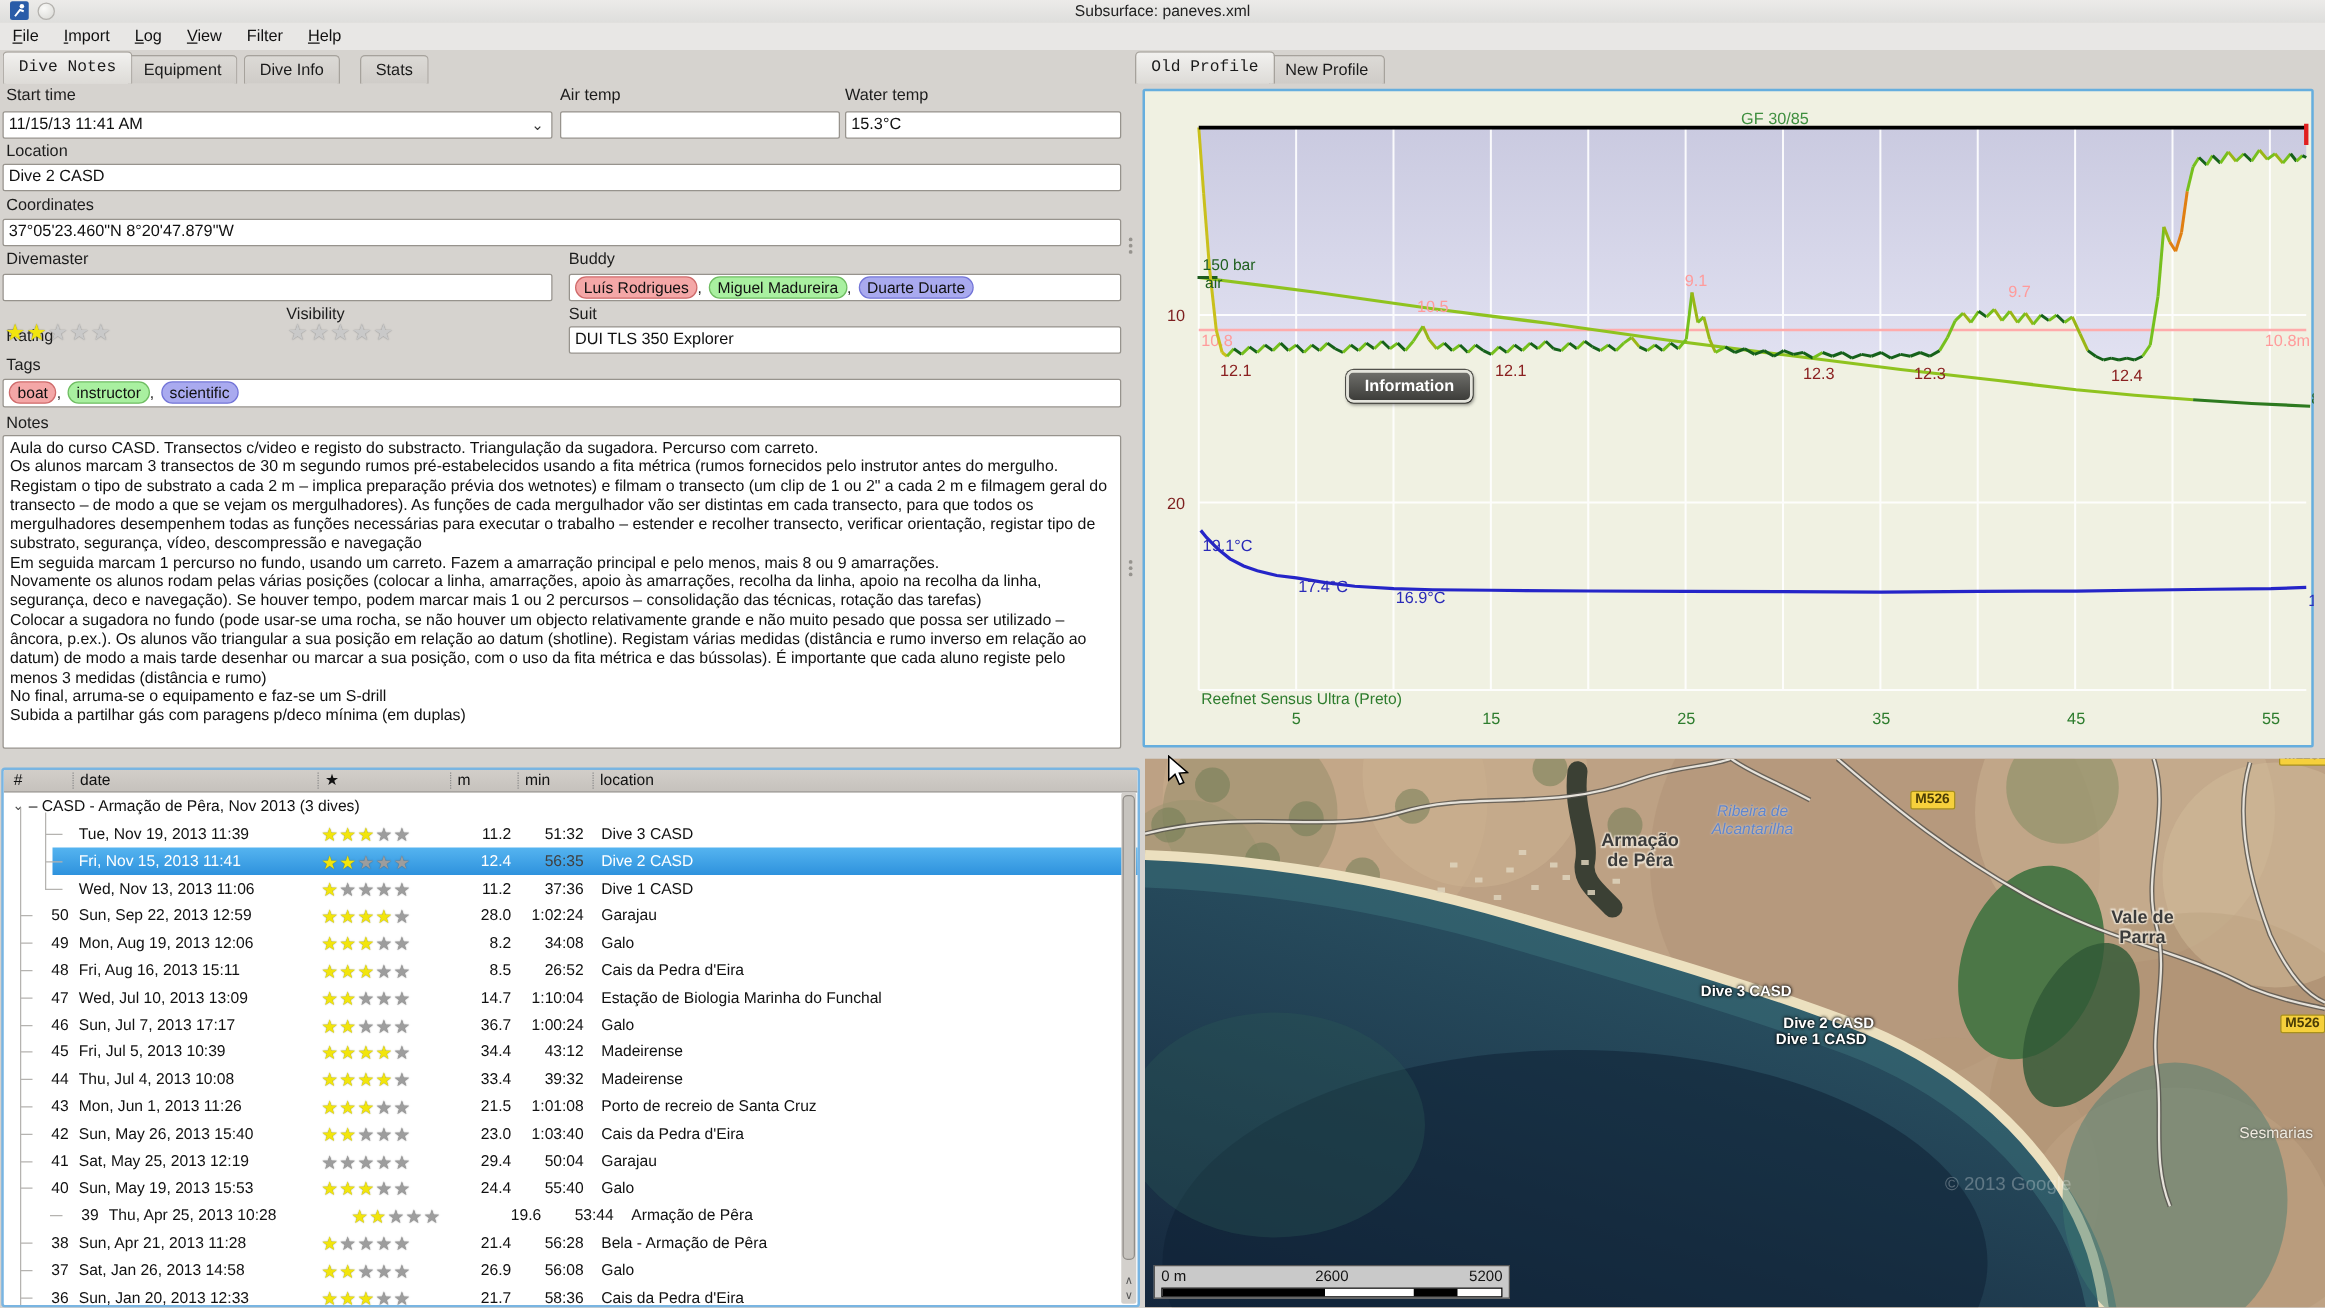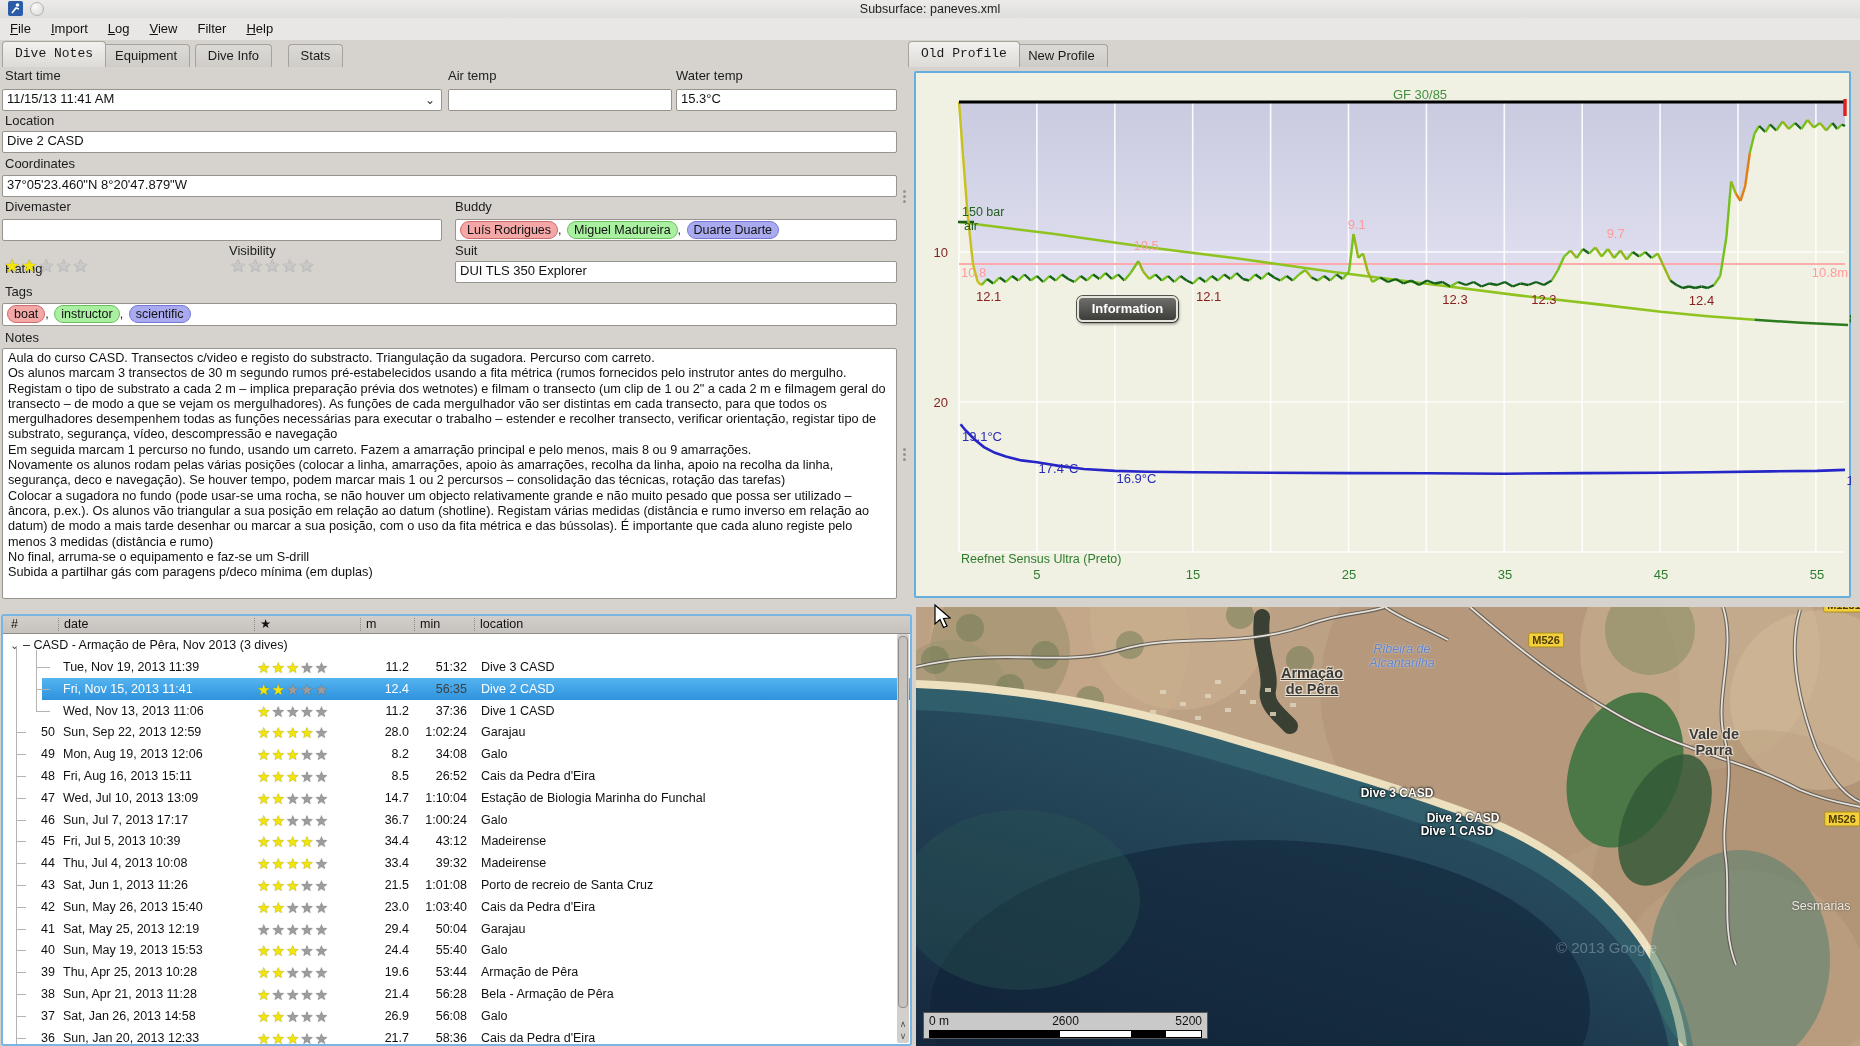--- a/index.html
+++ b/index.html
@@ -284,21 +284,21 @@
         <span class="dc dc-num">44</span>
         <span class="dc dc-date">Thu, Jul 4, 2013 10:08</span>
         <span class="dc dc-m">33.4</span>
         <span class="dc dc-min">39:32</span>
         <span class="dc dc-loc">Madeirense</span>
         <span class="dc dc-stars"><span class="star star-on" style="font-size: 15px;">★</span><span class="star star-on" style="font-size: 15px;">★</span><span class="star star-on" style="font-size: 15px;">★</span><span class="star star-on" style="font-size: 15px;">★</span><span class="star star-off" style="font-size: 15px;">★</span></span>
       </div>
       <div class="drow" style="top: 258px;">
         <div class="tree-line" style="left: 13px; top: 11px; width: 10px; height: 1px;"></div>
         <span class="dc dc-num">43</span>
-        <span class="dc dc-date">Sat, Jun 1, 2013 11:26</span>
+        <span class="dc dc-date">Mon, Jun 1, 2013 11:26</span>
         <span class="dc dc-m">21.5</span>
         <span class="dc dc-min">1:01:08</span>
         <span class="dc dc-loc">Porto de recreio de Santa Cruz</span>
         <span class="dc dc-stars"><span class="star star-on" style="font-size: 15px;">★</span><span class="star star-on" style="font-size: 15px;">★</span><span class="star star-on" style="font-size: 15px;">★</span><span class="star star-off" style="font-size: 15px;">★</span><span class="star star-off" style="font-size: 15px;">★</span></span>
       </div>
       <div class="drow" style="top: 279.8px;">
         <div class="tree-line" style="left: 13px; top: 11px; width: 10px; height: 1px;"></div>
         <span class="dc dc-num">42</span>
         <span class="dc dc-date">Sun, May 26, 2013 15:40</span>
         <span class="dc dc-m">23.0</span>
@@ -317,21 +317,21 @@
       </div>
       <div class="drow" style="top: 323.4px; padding-left: 48px;">
         <div class="tree-line" style="left: 13px; top: 11px; width: 10px; height: 1px;"></div>
         <span class="dc dc-num">40</span>
         <span class="dc dc-date">Sun, May 19, 2013 15:53</span>
         <span class="dc dc-m">24.4</span>
         <span class="dc dc-min">55:40</span>
         <span class="dc dc-loc">Galo</span>
         <span class="dc dc-stars"><span class="star star-on" style="font-size: 15px;">★</span><span class="star star-on" style="font-size: 15px;">★</span><span class="star star-on" style="font-size: 15px;">★</span><span class="star star-off" style="font-size: 15px;">★</span><span class="star star-off" style="font-size: 15px;">★</span></span>
       </div>
-      <div class="drow" style="top: 345.2px;">
+      <div class="drow" style="top: 345.2px; margin-left: 24px;">
         <div class="tree-line" style="left: 13px; top: 11px; width: 10px; height: 1px;"></div>
         <span class="dc dc-num">39</span>
         <span class="dc dc-date">Thu, Apr 25, 2013 10:28</span>
         <span class="dc dc-m">19.6</span>
         <span class="dc dc-min">53:44</span>
         <span class="dc dc-loc">Armação de Pêra</span>
         <span class="dc dc-stars"><span class="star star-on" style="font-size: 15px;">★</span><span class="star star-on" style="font-size: 15px;">★</span><span class="star star-off" style="font-size: 15px;">★</span><span class="star star-off" style="font-size: 15px;">★</span><span class="star star-off" style="font-size: 15px;">★</span></span>
       </div>
       <div class="drow" style="top: 367px;">
         <div class="tree-line" style="left: 13px; top: 11px; width: 10px; height: 1px;"></div>
@@ -635,21 +635,21 @@
       <path d="M1470,607 C1520,650 1560,682 1620,716 C1690,755 1745,760 1800,790 C1832,803 1850,804 1860,807" fill="none" stroke="#55534e" stroke-width="4" stroke-opacity="0.8"></path>
       <path d="M1470,607 C1520,650 1560,682 1620,716 C1690,755 1745,760 1800,790 C1832,803 1850,804 1860,807" fill="none" stroke="#e6e2da" stroke-width="1.8"></path>
       <path d="M1723,607 C1737,650 1713,700 1725,740 C1736,780 1719,820 1726,860 C1730,895 1722,930 1736,965" fill="none" stroke="#55534e" stroke-width="4" stroke-opacity="0.8"></path>
       <path d="M1723,607 C1737,650 1713,700 1725,740 C1736,780 1719,820 1726,860 C1730,895 1722,930 1736,965" fill="none" stroke="#e6e2da" stroke-width="1.8"></path>
       <path d="M1800,610 C1788,650 1798,700 1816,748 C1832,782 1846,796 1860,802" fill="none" stroke="#55534e" stroke-width="4" stroke-opacity="0.8"></path>
       <path d="M1800,610 C1788,650 1798,700 1816,748 C1832,782 1846,796 1860,802" fill="none" stroke="#e6e2da" stroke-width="1.8"></path>
       <path d="M1385,607 C1400,618 1420,625 1448,640" fill="none" stroke="#55534e" stroke-width="4" stroke-opacity="0.8"></path>
       <path d="M1385,607 C1400,618 1420,625 1448,640" fill="none" stroke="#e6e2da" stroke-width="1.8"></path>
     </svg>
   <div id="map-labels">
-      <div class="map-label map-town" style="left: 396px; top: 58px; text-decoration: underline;">Armação
+      <div class="map-label map-town" style="left: 396px; top: 58px;">Armação
 de Pêra</div>
       <div class="map-label map-water" style="left: 486px; top: 35px;">Ribeira de
 Alcantarilha</div>
       <div class="map-label map-town" style="left: 798px; top: 119px;">Vale de
 Parra</div>
       <div class="map-label map-light" style="left: 905px; top: 292px;">Sesmarias</div>
       <div class="dive-label" style="left: 481px; top: 179px;">Dive 3 CASD</div>
       <div class="dive-label" style="left: 547px; top: 204px;">Dive 2 CASD</div>
       <div class="dive-label" style="left: 541px; top: 217px;">Dive 1 CASD</div>
       <div class="road-badge" style="left: 630px; top: 33px;">M526</div>

